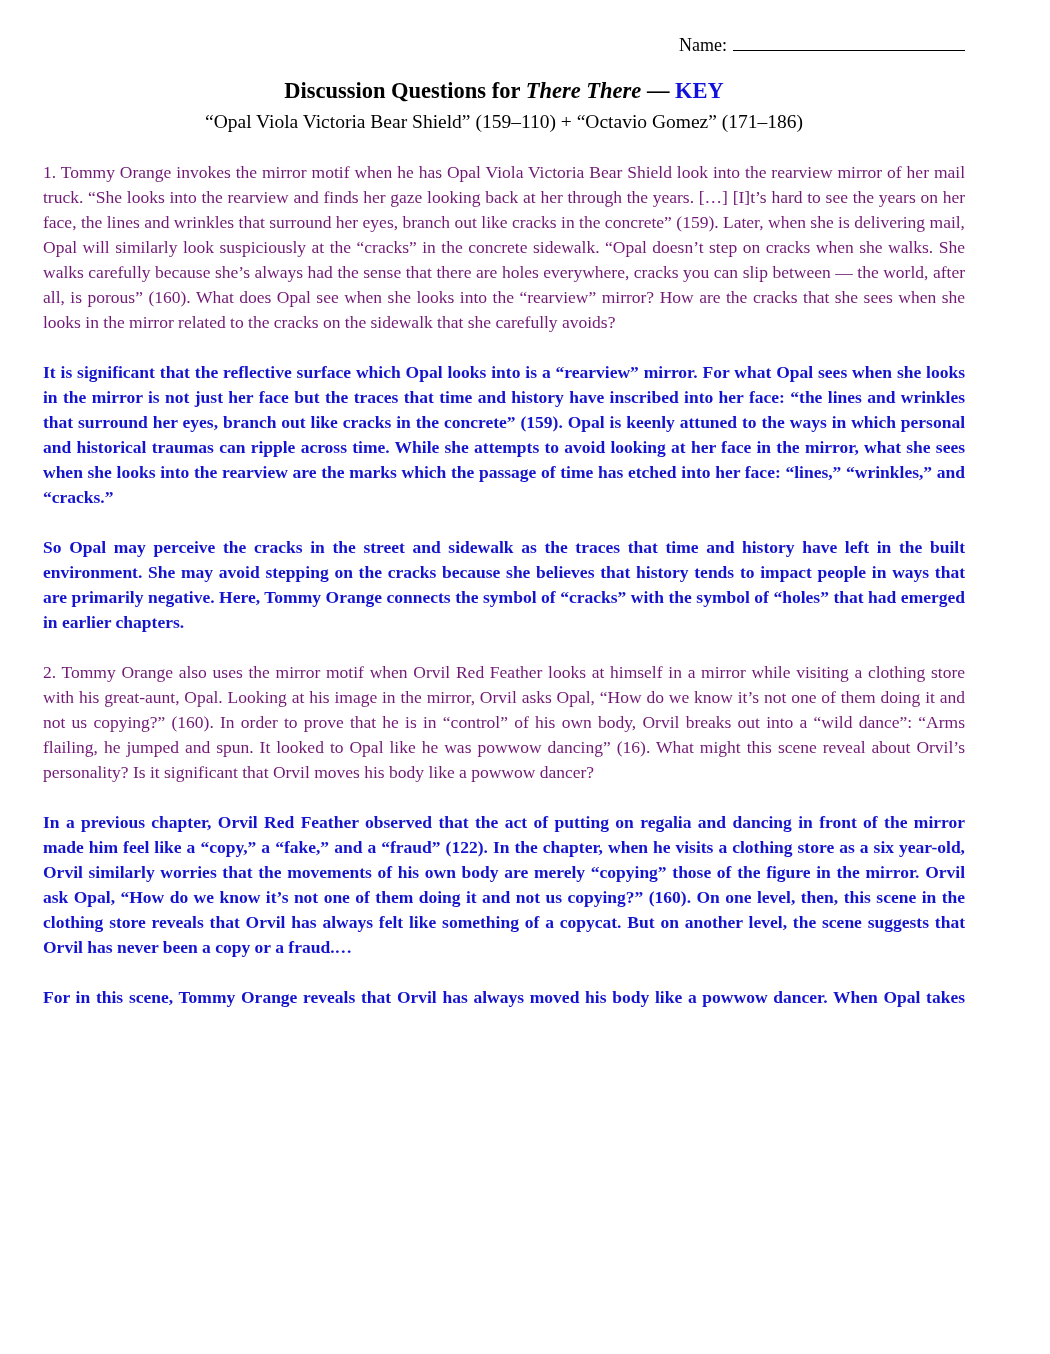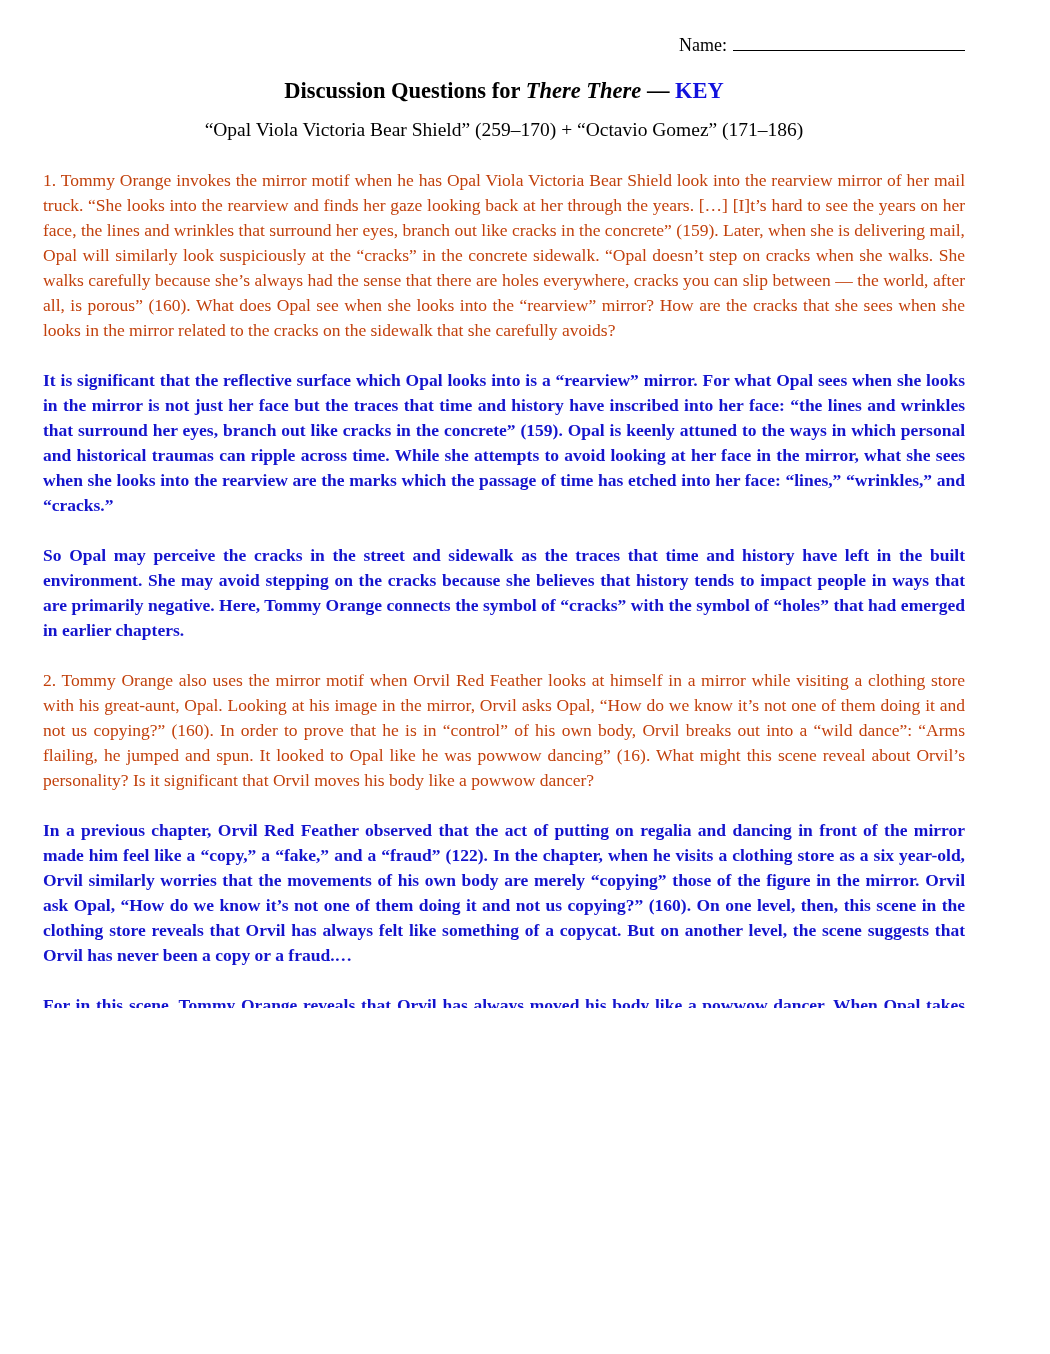--- a/index.html
+++ b/index.html
@@ -32,21 +32,21 @@
     border-bottom: 1.6px solid #000;
     height: 18px;
     margin-left: 6px;
     vertical-align: baseline;
   }
   .title {
     text-align: center;
     font-size: 22.5px;
     line-height: 30px;
     font-weight: bold;
-    margin: 0 0 10px 0;
+    margin: 0 0 2px 0;
   }
   .title em {
     font-style: italic;
   }
   .title .key {
     color: #1111dd;
   }
   .subtitle {
     text-align: center;
     font-size: 19.5px;
@@ -58,41 +58,41 @@
     font-size: 17.5px;
     line-height: 25px;
     font-weight: bold;
     margin: 0 0 25px 0;
   }
   p.para {
     margin: 0 0 25px 0;
     text-align: justify;
   }
   p.q {
-    color: #c2410c;
+    color: #701a75;
     font-weight: normal;
   }
   p.a {
     color: #1414cd;
     font-weight: bold;
     margin-top: 7px;
   }
 </style>
 </head>
 <body>
 
 <div class="page">
 
   <div class="name-line">
     <span>Name:</span><span class="name-blank"></span>
   </div>
 
   <h1 class="title"><span>Discussion Questions for </span><em>There There</em><span> — </span><span class="key">KEY</span></h1>
 
-  <div class="subtitle">“Opal Viola Victoria Bear Shield” (259–170) + “Octavio Gomez” (171–186)</div>
+  <div class="subtitle">“Opal Viola Victoria Bear Shield” (159–110) + “Octavio Gomez” (171–186)</div>
 
 
   <p class="para q">1. Tommy Orange invokes the mirror motif when he has Opal Viola Victoria Bear Shield look into the rearview mirror of her mail truck. “She looks into the rearview and finds her gaze looking back at her through the years. […] [I]t’s hard to see the years on her face, the lines and wrinkles that surround her eyes, branch out like cracks in the concrete” (159). Later, when she is delivering mail, Opal will similarly look suspiciously at the “cracks” in the concrete sidewalk. “Opal doesn’t step on cracks when she walks. She walks carefully because she’s always had the sense that there are holes everywhere, cracks you can slip between — the world, after all, is porous” (160). What does Opal see when she looks into the “rearview” mirror? How are the cracks that she sees when she looks in the mirror related to the cracks on the sidewalk that she carefully avoids?</p>
 
   <p class="para a">It is significant that the reflective surface which Opal looks into is a “rearview” mirror. For what Opal sees when she looks in the mirror is not just her face but the traces that time and history have inscribed into her face: “the lines and wrinkles that surround her eyes, branch out like cracks in the concrete” (159). Opal is keenly attuned to the ways in which personal and historical traumas can ripple across time. While she attempts to avoid looking at her face in the mirror, what she sees when she looks into the rearview are the marks which the passage of time has etched into her face: “lines,” “wrinkles,” and “cracks.”</p>
 
   <p class="para a">So Opal may perceive the cracks in the street and sidewalk as the traces that time and history have left in the built environment. She may avoid stepping on the cracks because she believes that history tends to impact people in ways that are primarily negative. Here, Tommy Orange connects the symbol of “cracks” with the symbol of “holes” that had emerged in earlier chapters.</p>
 
   <p class="para q">2. Tommy Orange also uses the mirror motif when Orvil Red Feather looks at himself in a mirror while visiting a clothing store with his great-aunt, Opal. Looking at his image in the mirror, Orvil asks Opal, “How do we know it’s not one of them doing it and not us copying?” (160). In order to prove that he is in “control” of his own body, Orvil breaks out into a “wild dance”: “Arms flailing, he jumped and spun. It looked to Opal like he was powwow dancing” (16). What might this scene reveal about Orvil’s personality? Is it significant that Orvil moves his body like a powwow dancer?</p>
 

